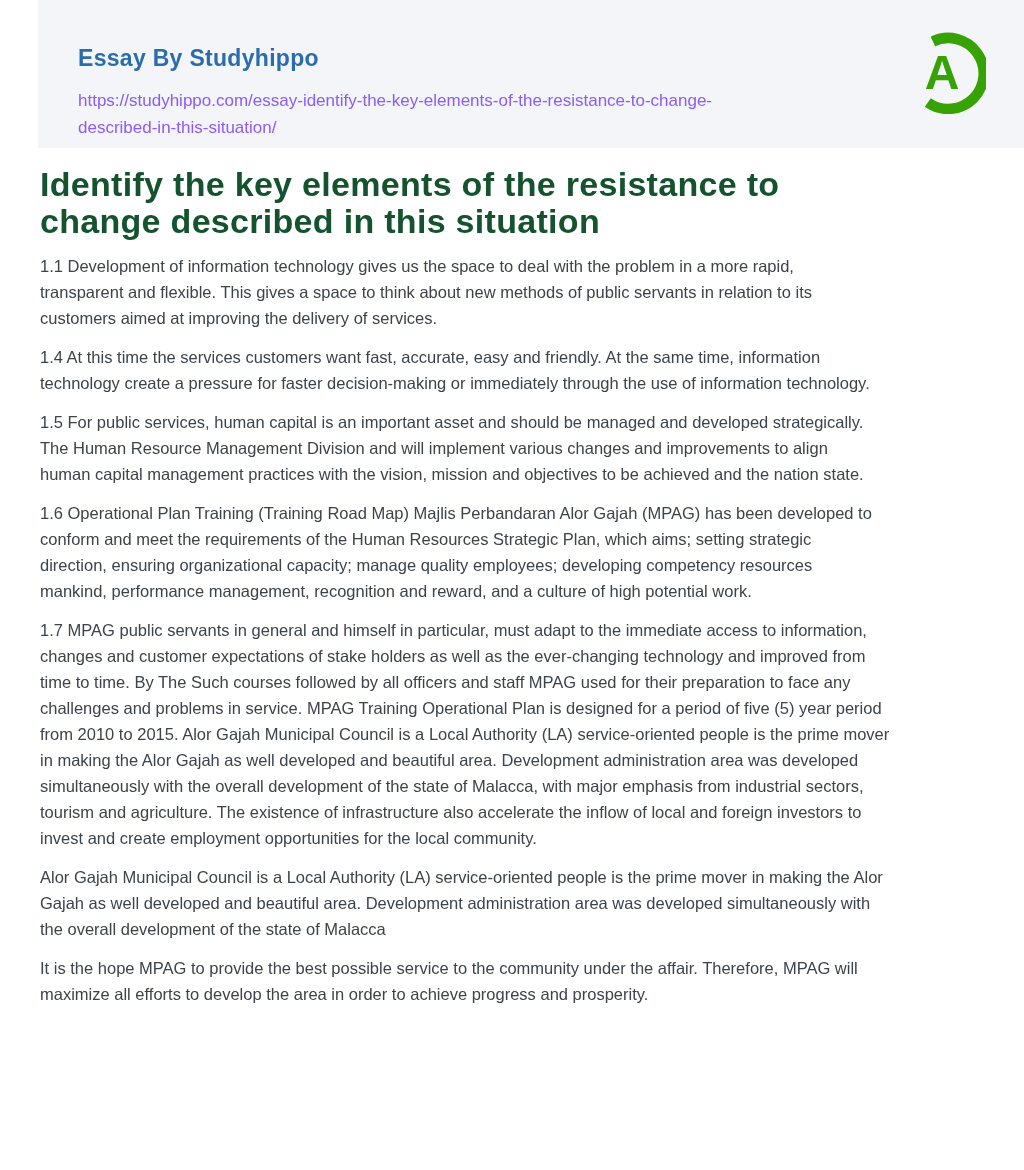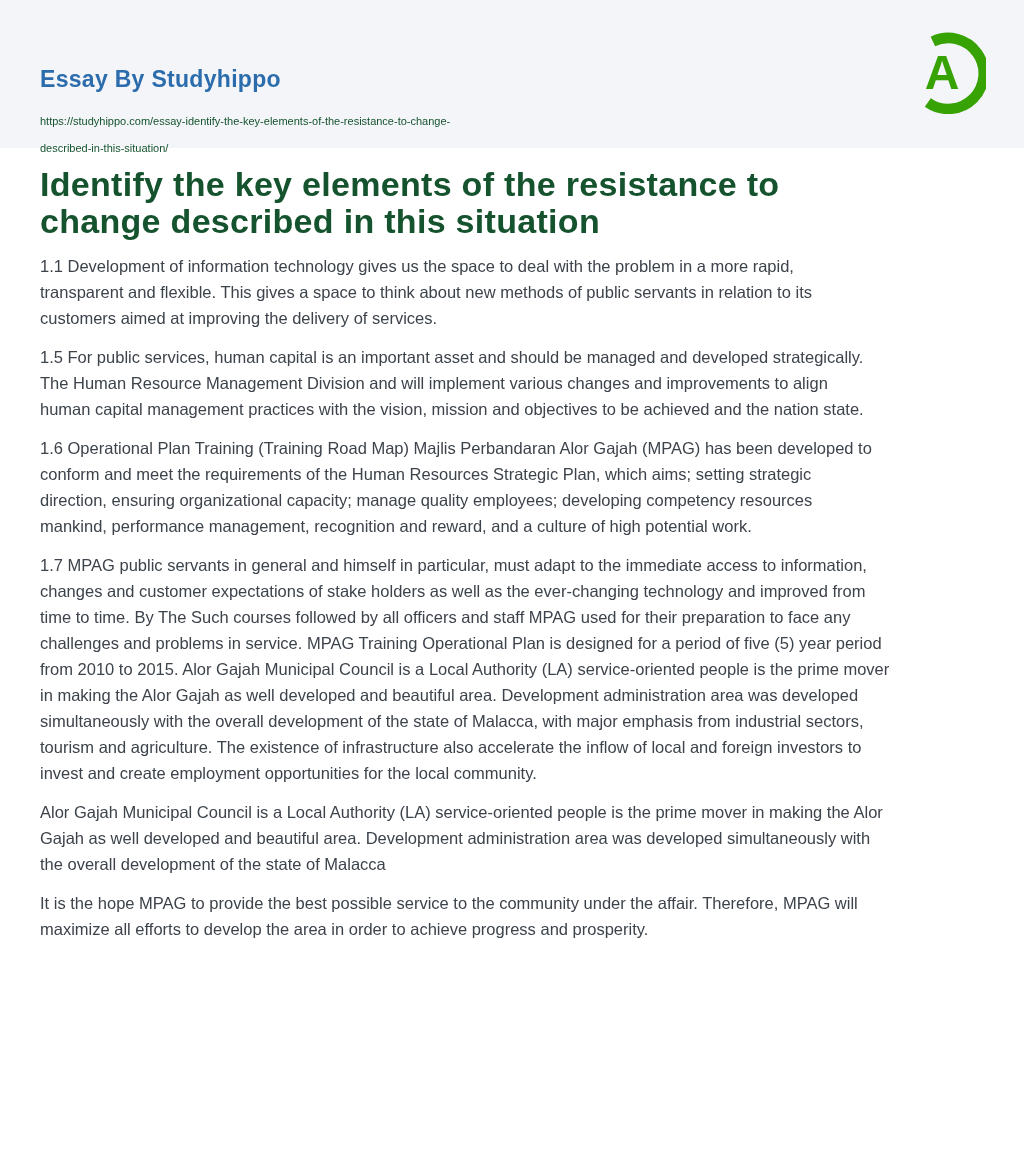--- a/index.html
+++ b/index.html
@@ -6,34 +6,35 @@
   html, body {
     width: 1024px;
     background: #ffffff;
     font-family: "Liberation Sans", sans-serif;
   }
   body { height: 1170px; overflow: hidden; }
 
   .page-header {
     height: 148px;
     background: #f4f5f9;
-    padding: 66px 40px 0 40px;
+    padding: 45px 40px 0 40px;
     position: relative;
+    margin-left: 38px;
   }
   .site-title {
     font-size: 23px;
     font-weight: 700;
     letter-spacing: 0.3px;
     color: #2b6cac;
   }
   .page-url {
     margin-top: 15px;
-    font-size: 11px;
+    font-size: 17px;
     line-height: 27px;
-    color: #14532d;
+    color: #8b5cf6;
     white-space: pre-line;
     text-decoration: none;
     display: block;
   }
   .logo {
     position: absolute;
     top: 28px;
     right: 38px;
     width: 80px;
     height: 86px;
@@ -75,20 +76,22 @@
   </span>
 </header>
 
 <main class="content">
   <h1 class="article-title">Identify the key elements of the resistance to
 change described in this situation</h1>
 
   <p class="para">1.1 Development of information technology gives us the space to deal with the problem in a more rapid,
 transparent and flexible. This gives a space to think about new methods of public servants in relation to its
 customers aimed at improving the delivery of services.</p>
+  <p class="para">1.4 At this time the services customers want fast, accurate, easy and friendly. At the same time, information
+technology create a pressure for faster decision-making or immediately through the use of information technology.</p>
   <p class="para">1.5 For public services, human capital is an important asset and should be managed and developed strategically.
 The Human Resource Management Division and will implement various changes and improvements to align
 human capital management practices with the vision, mission and objectives to be achieved and the nation state.</p>
   <p class="para">1.6 Operational Plan Training (Training Road Map) Majlis Perbandaran Alor Gajah (MPAG) has been developed to
 conform and meet the requirements of the Human Resources Strategic Plan, which aims; setting strategic
 direction, ensuring organizational capacity; manage quality employees; developing competency resources
 mankind, performance management, recognition and reward, and a culture of high potential work.</p>
   <p class="para">1.7 MPAG public servants in general and himself in particular, must adapt to the immediate access to information,
 changes and customer expectations of stake holders as well as the ever-changing technology and improved from
 time to time. By The Such courses followed by all officers and staff MPAG used for their preparation to face any

